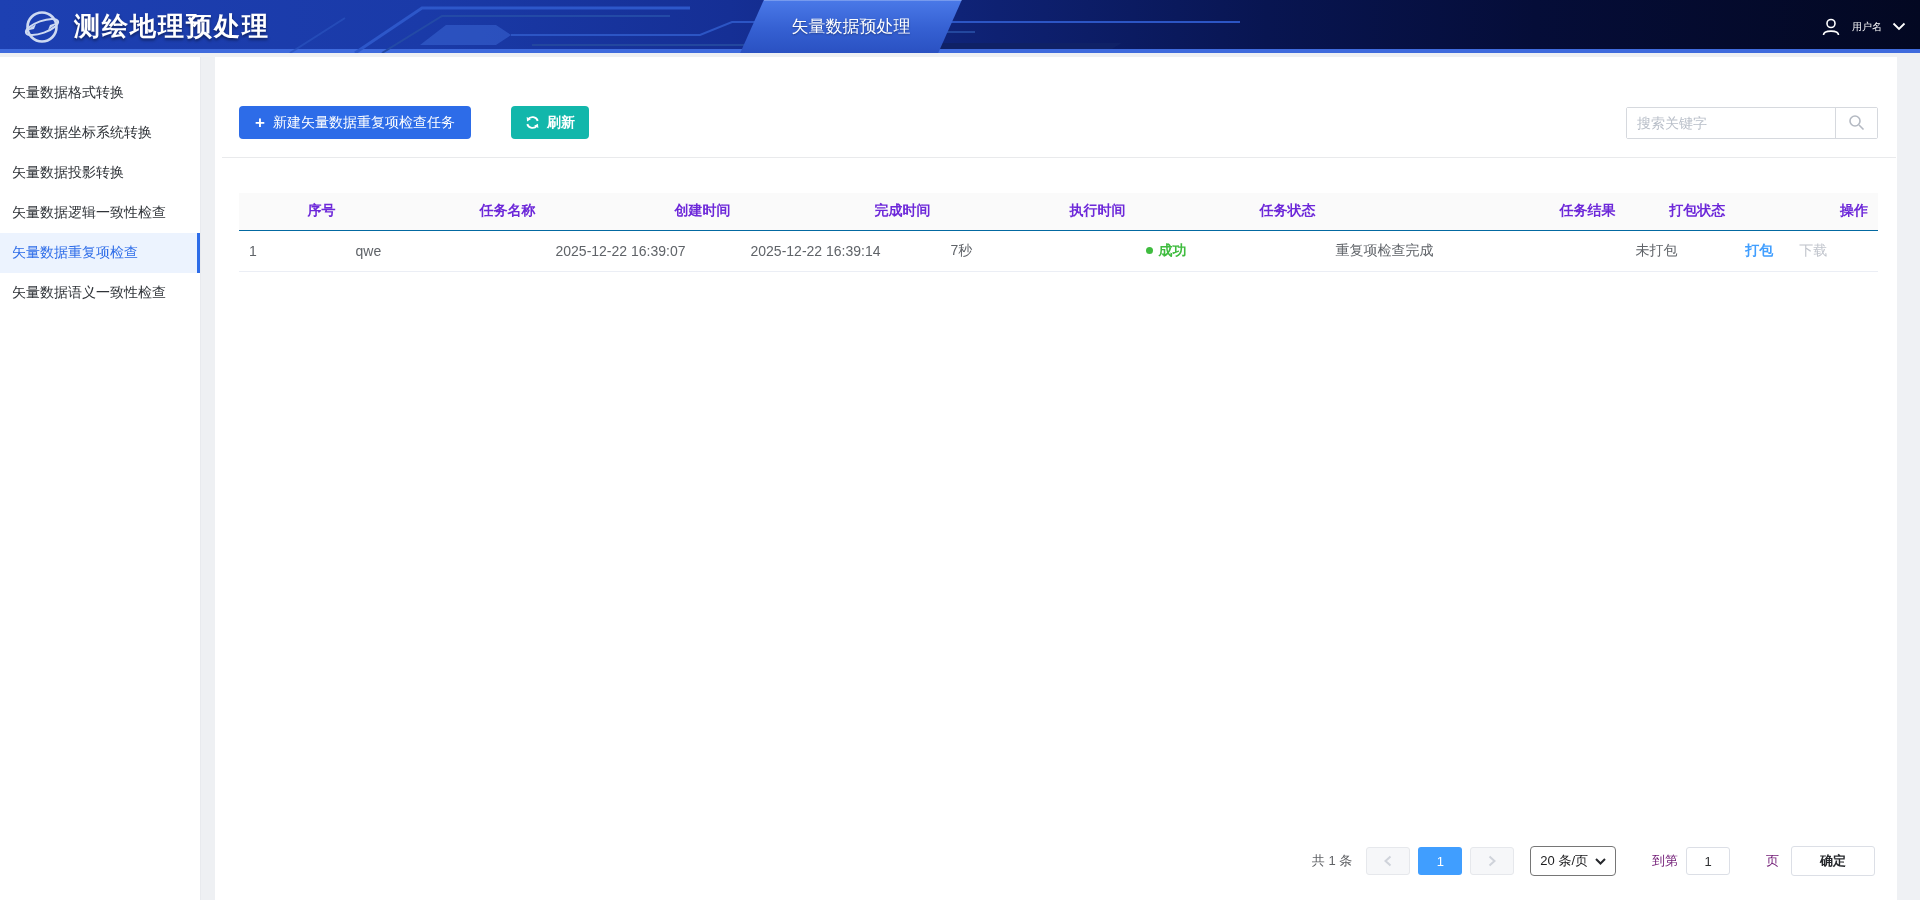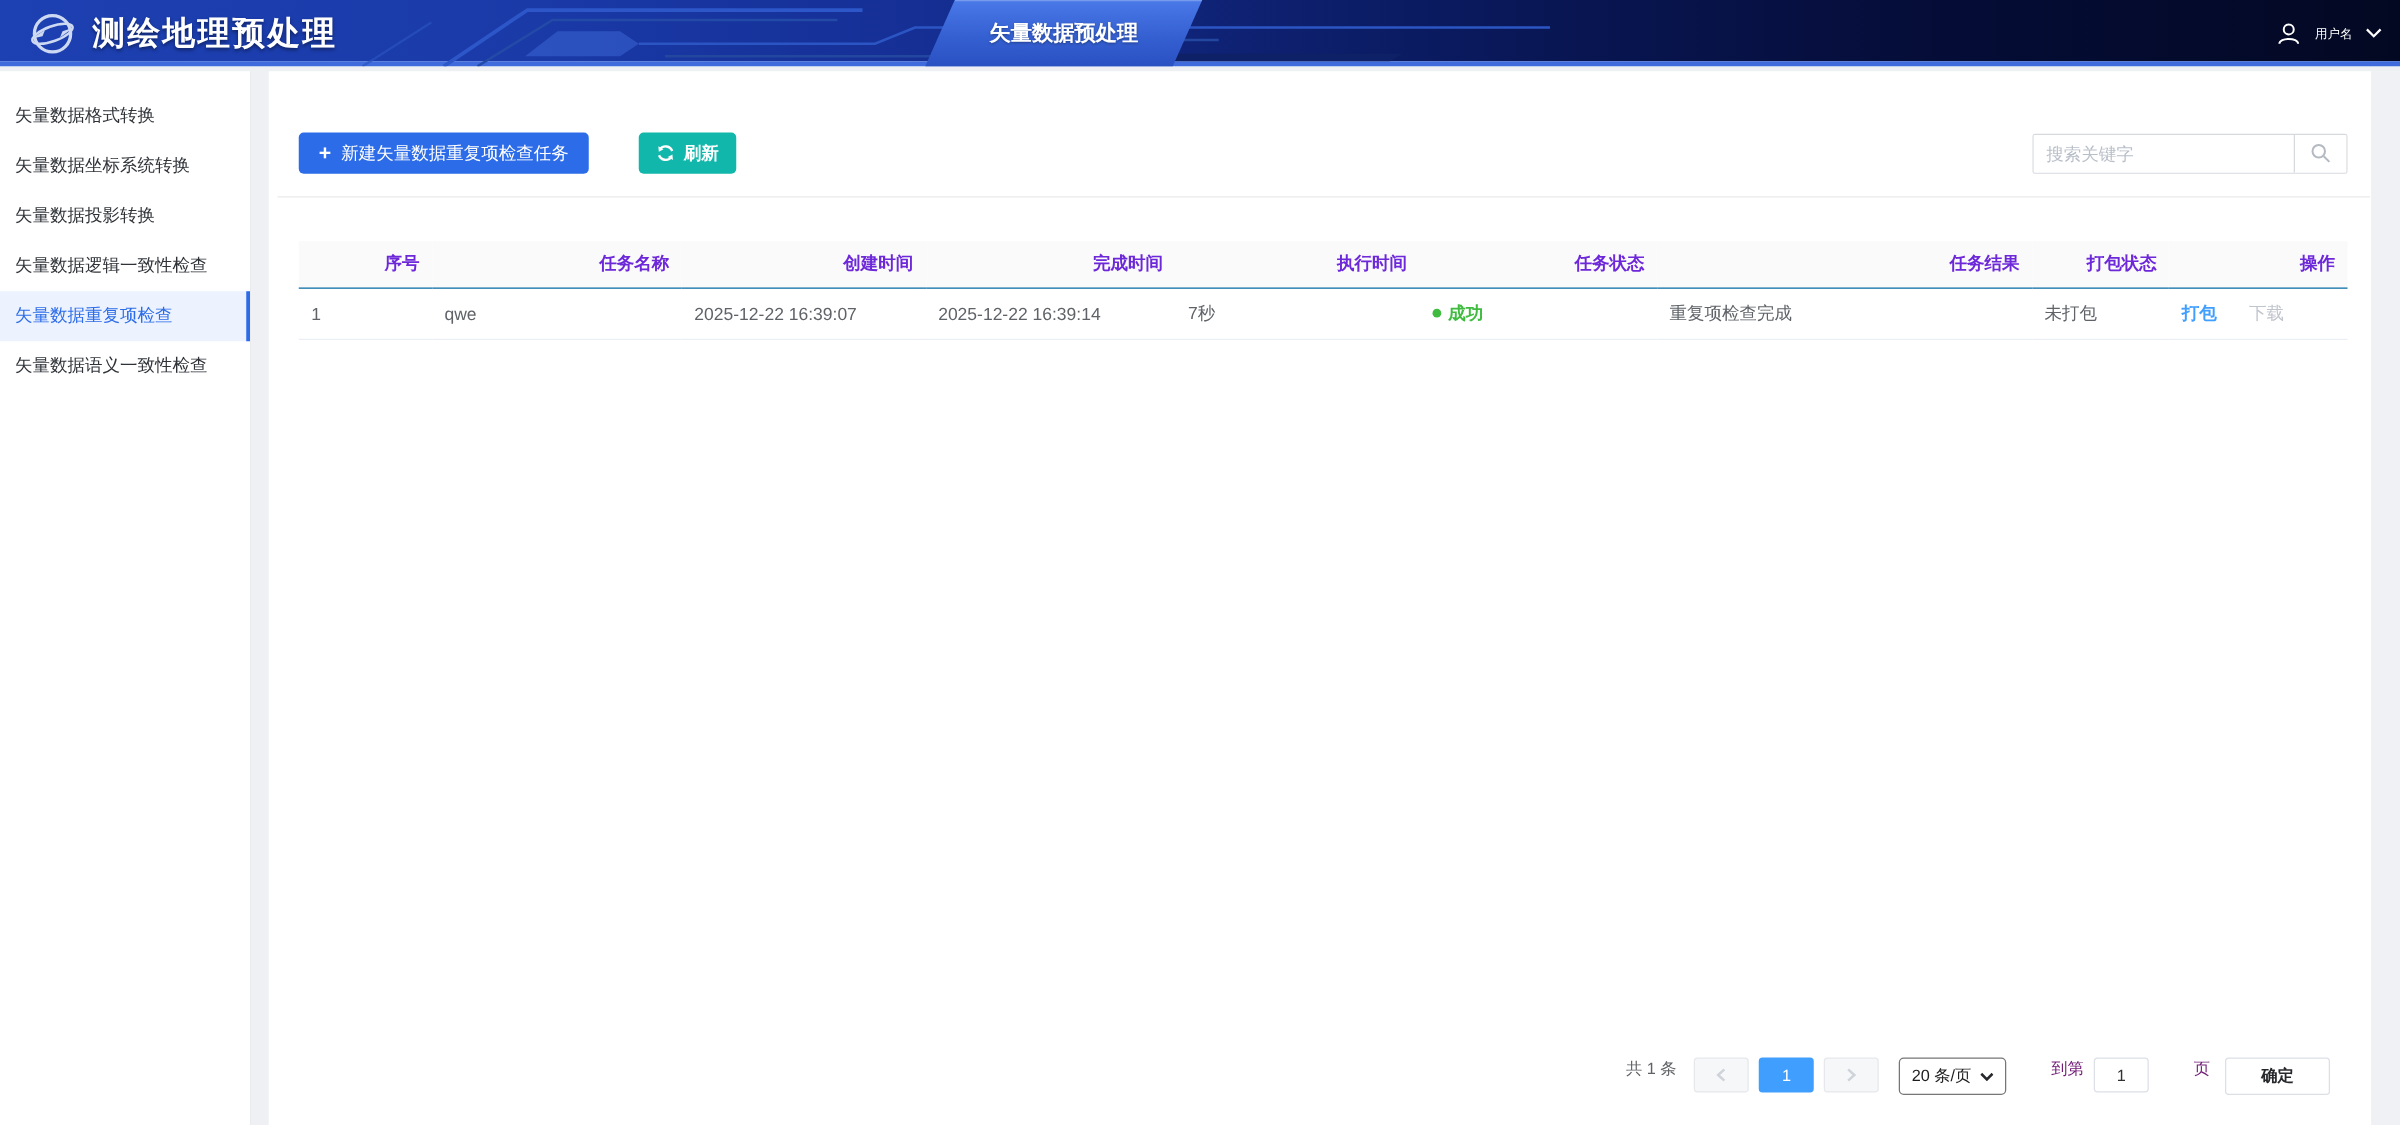--- a/index.html
+++ b/index.html
@@ -20,21 +20,21 @@
 
   .tabs{position:absolute;left:0;top:0;height:53px;width:100%;}
   .tab-inactive{position:absolute;left:565px;top:0;width:210px;height:53px;line-height:53px;
     text-align:center;color:#b2bed6;font-size:17px;font-weight:bold;cursor:pointer;}
   .tab-active{position:absolute;left:742px;top:0;width:218px;height:53px;cursor:pointer;}
   .tab-active .skew-bg{position:absolute;left:10px;right:10px;top:0;bottom:0;
     transform:skewX(-24deg);
     background:linear-gradient(180deg,#4a79e8 0%,#3560d2 55%,#2a51c2 100%);
     box-shadow:inset 0 1px 0 rgba(255,255,255,.25);}
   .tab-active .tab-label{position:absolute;inset:0;display:flex;align-items:center;justify-content:center;
-    color:#fff;font-size:17px;font-weight:bold;text-shadow:0 1px 2px rgba(0,0,0,.35);}
+    color:#fff;font-size:17px;font-weight:normal;text-shadow:0 1px 2px rgba(0,0,0,.35);}
 
   .user-area{position:absolute;right:14px;top:0;height:53px;display:flex;align-items:center;gap:10px;
     color:#fff;cursor:pointer;}
   .user-name{font-size:10px;font-weight:normal;}
 
   
   .sidebar{position:absolute;left:0;top:57px;width:201px;bottom:0;background:#fff;
     border-right:1px solid #e8eaee;padding-top:16px;z-index:2;}
   .side-item{height:40px;display:flex;align-items:center;padding-left:12px;font-size:14px;
     color:#2f3338;cursor:pointer;position:relative;}
@@ -68,21 +68,21 @@
   .task-table{width:calc(100% - 43px);margin:35px 19px 0 24px;border-collapse:collapse;font-size:14px;}
   .task-table thead th{background:#fafafa;color:#6d28d9;font-weight:bold;text-align:right;
     height:37px;padding:0 10px;border-bottom:1px solid #0369a1;}
   .task-table tbody td{color:#5f6368;height:41px;padding:0 10px;border-bottom:1px solid #ebeef5;}
   .status-ok{color:var(--success);font-weight:bold;display:inline-flex;align-items:center;gap:6px;}
   .status-dot{width:7px;height:7px;border-radius:50%;background:var(--success);display:inline-block;}
   .link-pack{color:var(--link);cursor:pointer;margin-right:22px;font-weight:bold;}
   .link-download{color:#c0c4cc;cursor:pointer;}
 
   
-  .pagination{position:absolute;right:33px;bottom:24px;display:flex;gap:8px;
+  .pagination{position:absolute;right:22px;bottom:24px;display:flex;align-items:center;gap:8px;
     font-size:13px;color:#606266;}
   .pg-total{margin-right:6px;}
   .pg-btn{width:44px;height:28px;border:1px solid #e6e8ec;background:#f6f7f9;border-radius:3px;
     display:flex;align-items:center;justify-content:center;cursor:pointer;}
   .pg-page{width:44px;height:28px;border:none;background:var(--link);color:#fff;border-radius:3px;
     display:flex;align-items:center;justify-content:center;font-size:13px;cursor:pointer;}
   .pg-select{height:30px;min-width:82px;border:1px solid #767676;border-radius:4px;background:#fff;
     display:flex;align-items:center;justify-content:center;gap:7px;padding:0 9px;color:#1d1d1f;
     font-size:13px;cursor:pointer;margin-left:8px;}
   .pg-goto-label{color:#701a75;margin-left:28px;}

